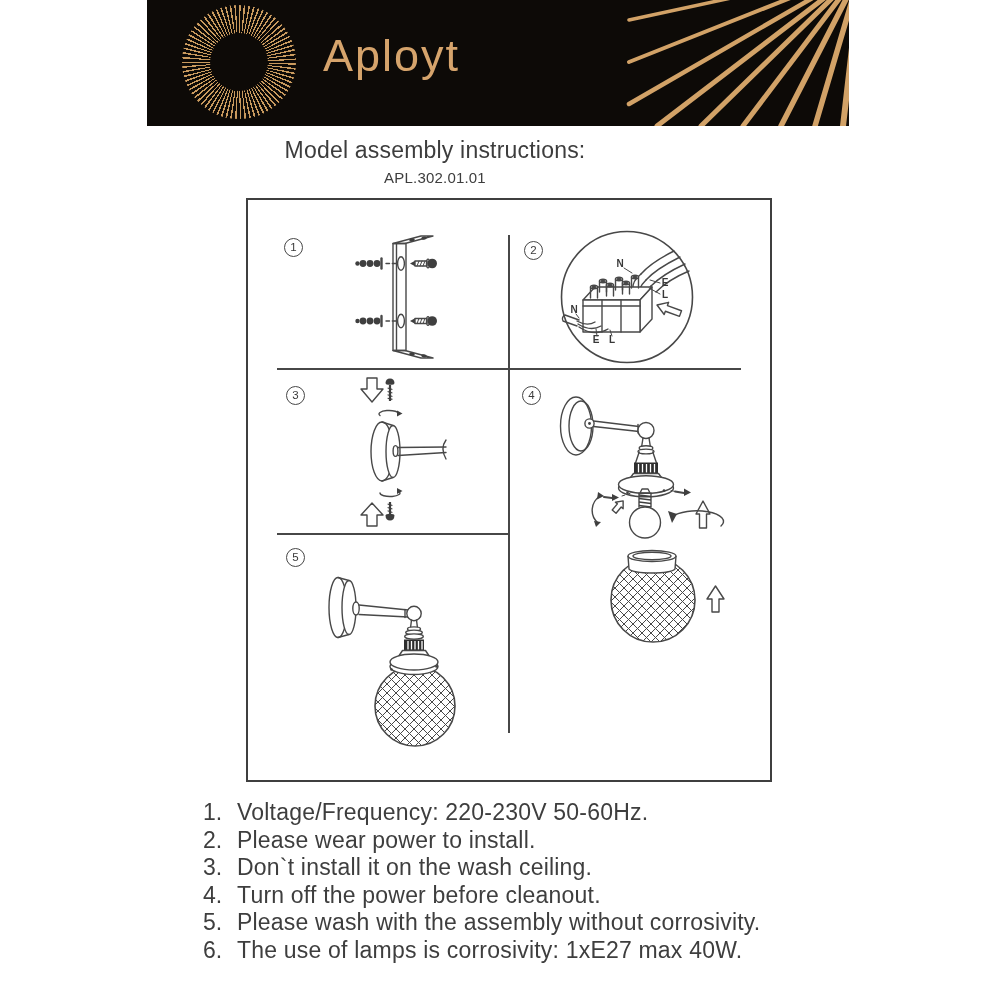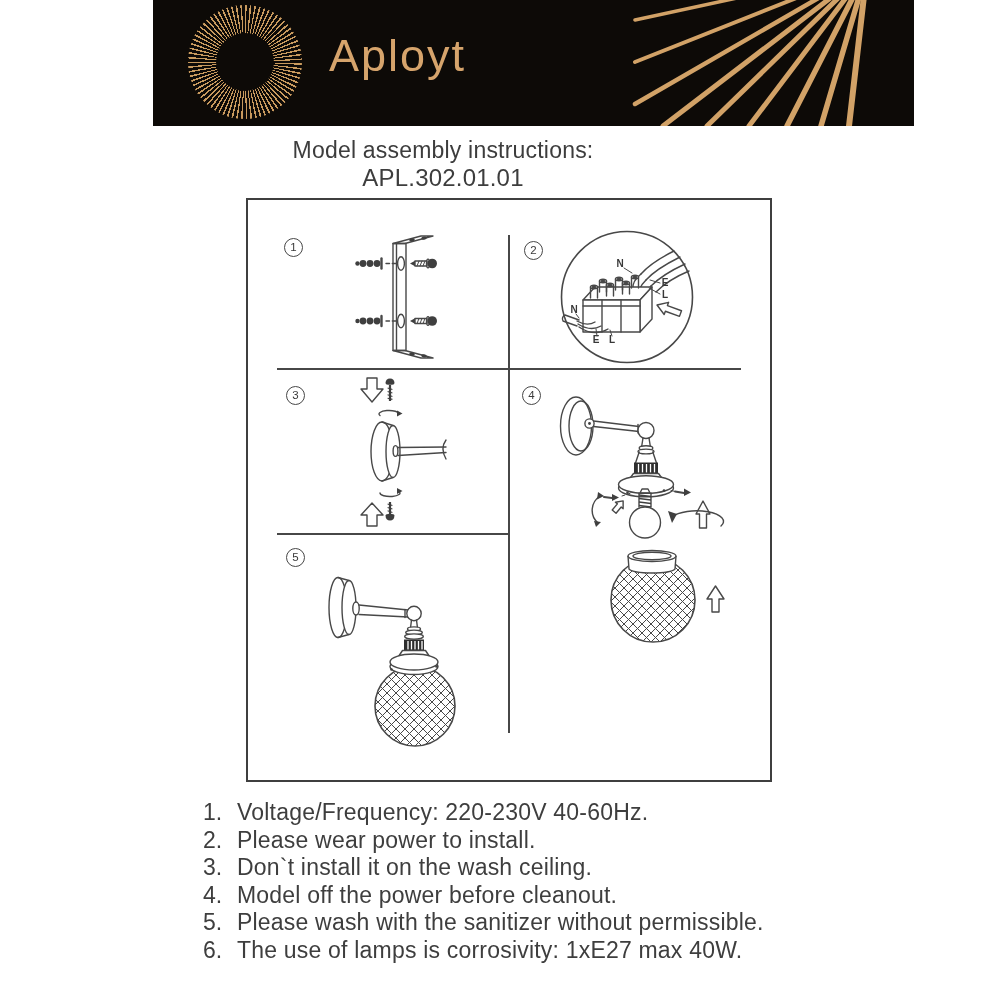--- a/index.html
+++ b/index.html
@@ -1,31 +1,31 @@
 <!DOCTYPE html>
 <html><head>
 <meta charset="utf-8">
 <style>
   * { margin:0; padding:0; box-sizing:border-box; }
   html,body { background:#ffffff; }
   body { font-family:"Liberation Sans", sans-serif; }
   .page { position:relative; width:1000px; height:1000px; background:#ffffff; overflow:hidden; }
 
   
-  .banner { position:absolute; left:153px; top:0; width:761px; height:126px; background:#0d0a07; overflow:hidden; }
+  .banner { position:absolute; left:147px; top:0; width:702px; height:126px; background:#0d0a07; overflow:hidden; }
   .sunburst { position:absolute; left:35px; top:5px; width:114px; height:114px; border-radius:50%;
               background:repeating-conic-gradient(#c99a5e 0deg 1.7deg, rgba(0,0,0,0) 1.7deg 4.8deg); }
   .sunburst-core { position:absolute; left:63px; top:33px; width:58px; height:58px; border-radius:50%; background:#0d0a07; }
   .brand-name { position:absolute; left:176px; top:30px; font-size:45px; letter-spacing:2px; color:#d6a46c; font-weight:400; }
   .rays { position:absolute; left:482px; top:0; }
 
   
-  .titles { position:absolute; left:16px; top:137px; width:854px; text-align:center; color:#3d3d3d; }
+  .titles { position:absolute; left:8px; top:137px; width:854px; text-align:center; color:#3d3d3d; }
   .titles .t1 { font-size:23px; line-height:27px; letter-spacing:0.2px; }
-  .titles .t2 { font-size:24px; line-height:27px; letter-spacing:0.2px; }
+  .titles .t2 { font-size:15px; line-height:27px; letter-spacing:0.2px; }
 
   
   .panel { position:absolute; left:246px; top:198px; width:526px; height:584px; border:2px solid #3f3f3f; background:#ffffff; }
   .vdiv { position:absolute; left:260px; top:35px; width:2px; height:498px; background:#474747; }
   .hdiv1 { position:absolute; left:29px; top:168px; width:464px; height:2px; background:#474747; }
   .hdiv2 { position:absolute; left:29px; top:333px; width:232px; height:2px; background:#474747; }
   .stepnum { position:absolute; width:19px; height:19px; border:1.4px solid #474747; border-radius:50%;
              font-size:11.5px; line-height:16px; text-align:center; color:#3a3a3a; }
   .svgpos { position:absolute; }
   svg { display:block; overflow:visible; }
@@ -363,37 +363,37 @@
         <ellipse class="lnw" cx="46" cy="13" rx="24" ry="5.5"></ellipse>
         <ellipse class="ln" cx="46" cy="13" rx="19" ry="3.8"></ellipse>
       </g>
       <polygon class="lnw" points="106,69 106,56 101,56 109.5,43 118,56 113,56 113,69"></polygon>
     </svg>
   </div>
 
   <div class="list">
     <div class="row">
       <span class="num">1.</span>
-      <span class="txt">Voltage/Frequency: 220-230V 40-60Hz.</span>
+      <span class="txt">Voltage/Frequency: 220-230V 50-60Hz.</span>
     </div>
     <div class="row">
       <span class="num">2.</span>
       <span class="txt">Please wear power to install.</span>
     </div>
     <div class="row">
       <span class="num">3.</span>
       <span class="txt">Don`t install it on the wash ceiling.</span>
     </div>
     <div class="row">
       <span class="num">4.</span>
-      <span class="txt">Model off the power before cleanout.</span>
+      <span class="txt">Turn off the power before cleanout.</span>
     </div>
     <div class="row">
       <span class="num">5.</span>
-      <span class="txt">Please wash with the sanitizer without permissible.</span>
+      <span class="txt">Please wash with the assembly without corrosivity.</span>
     </div>
     <div class="row">
       <span class="num">6.</span>
       <span class="txt">The use of lamps is corrosivity: 1xE27 max 40W.</span>
     </div>
   </div>
 
 </div>
 
 </body></html>

